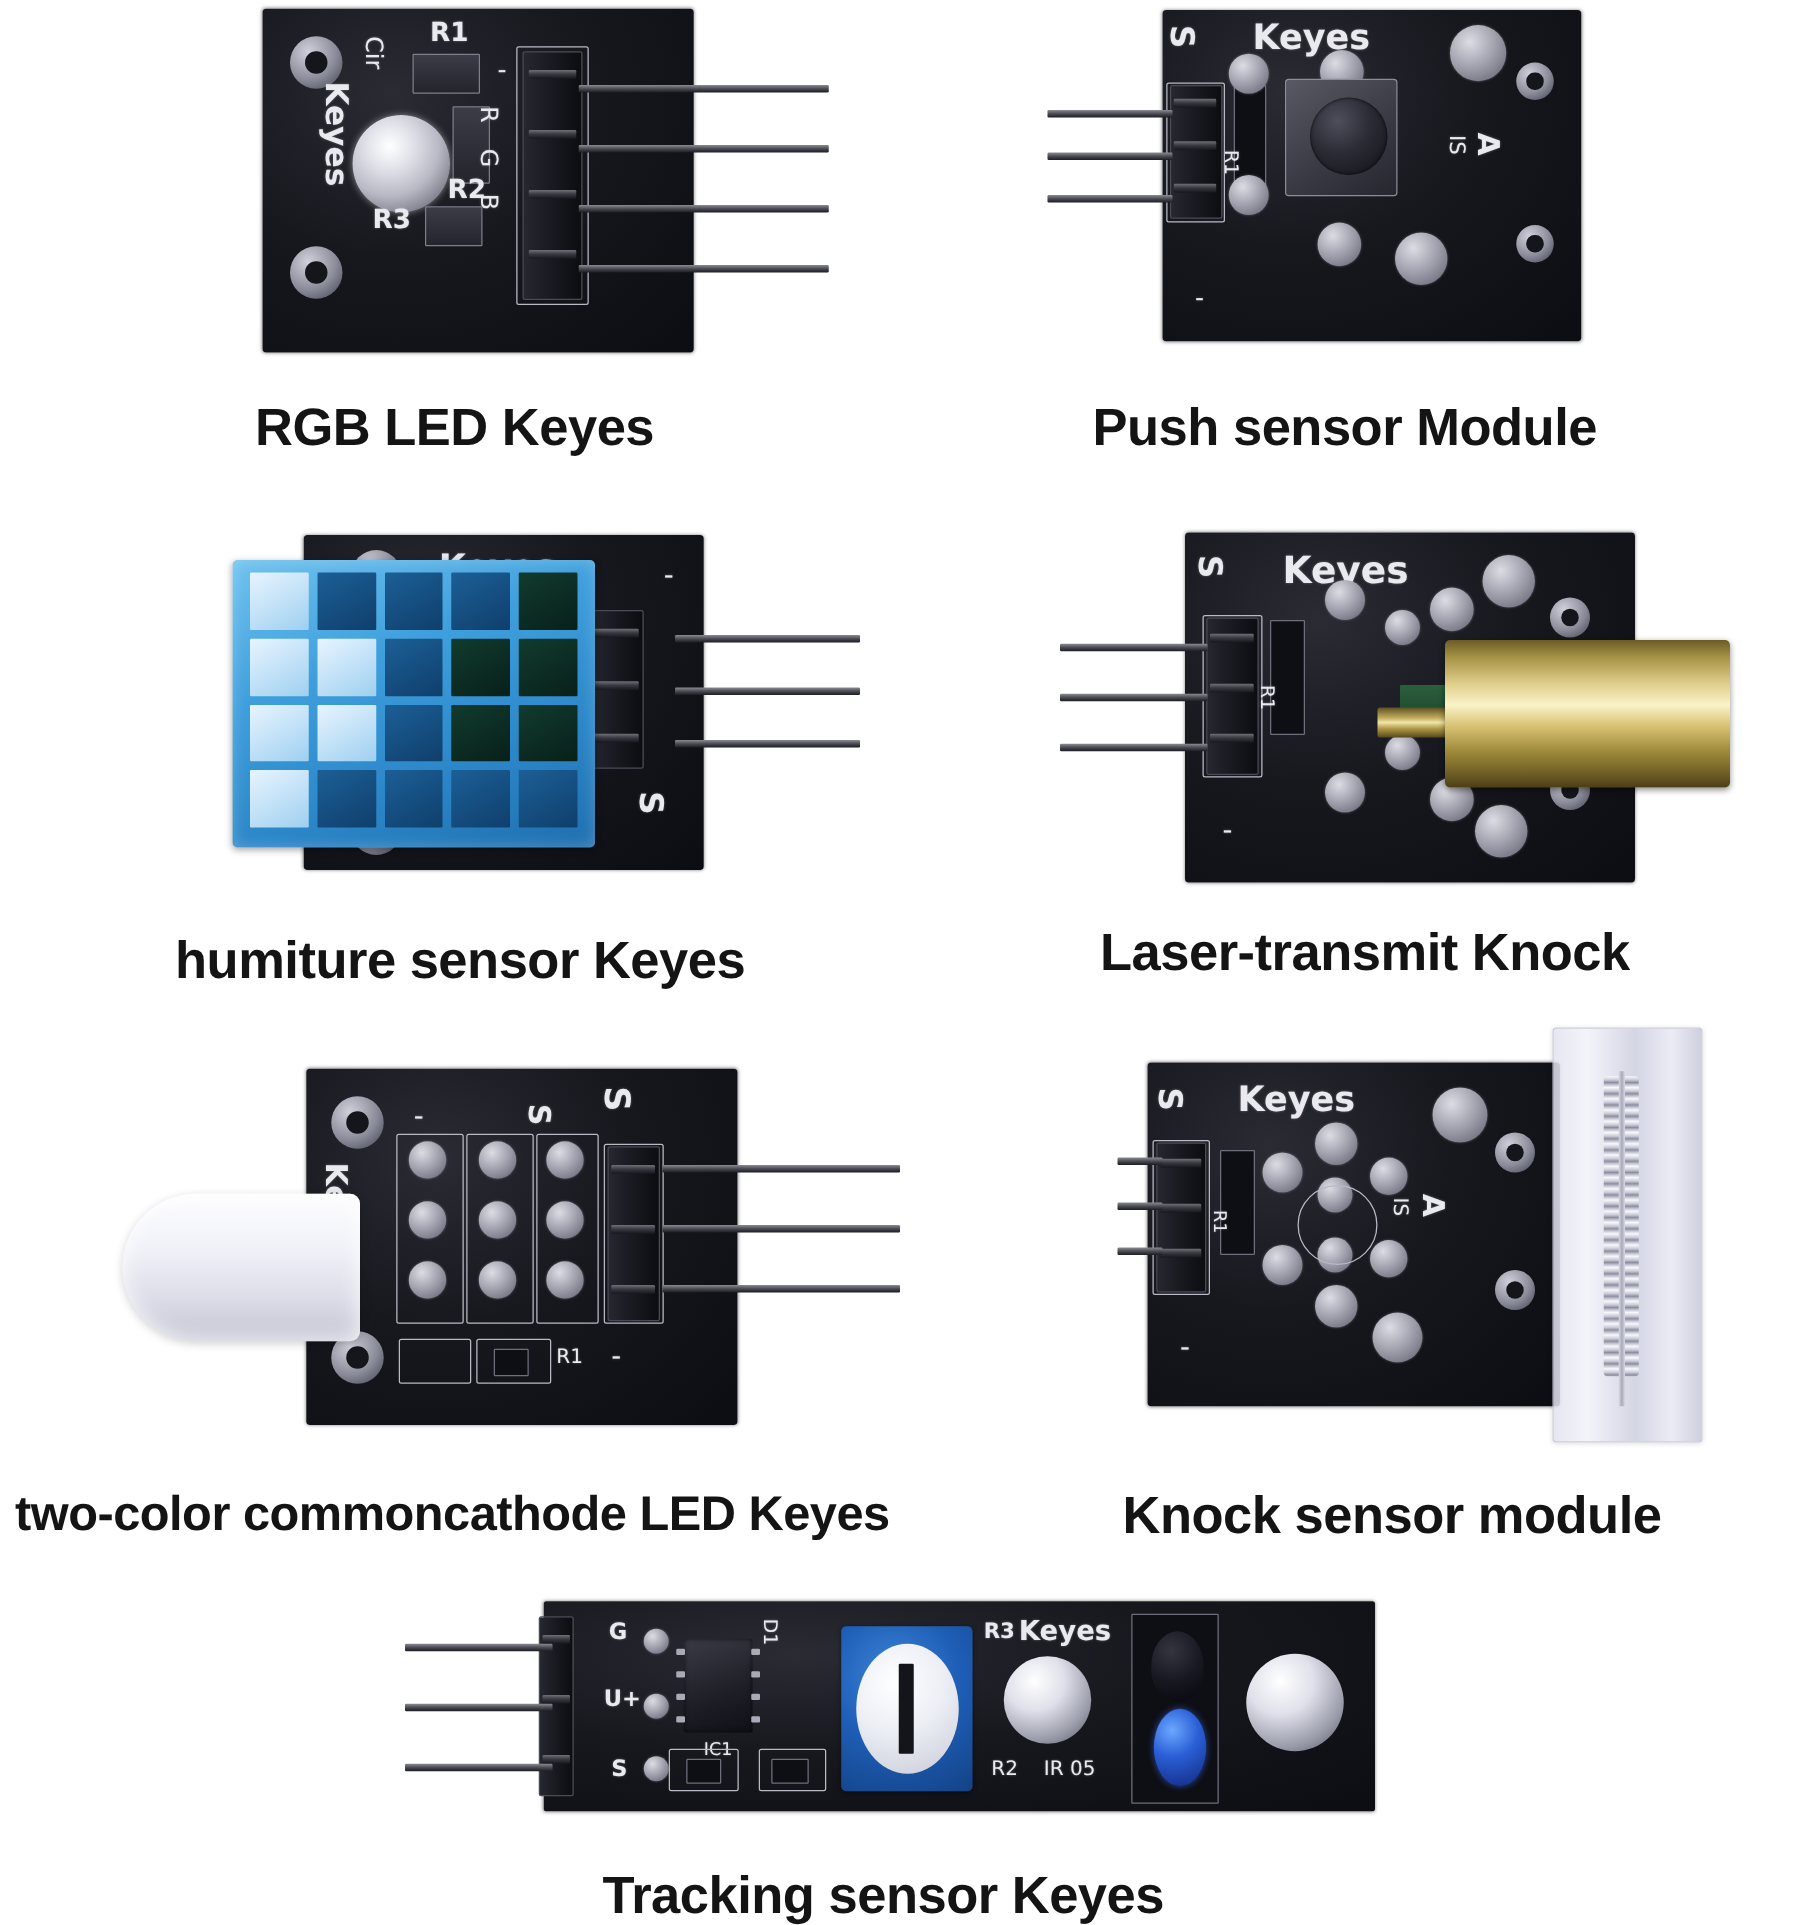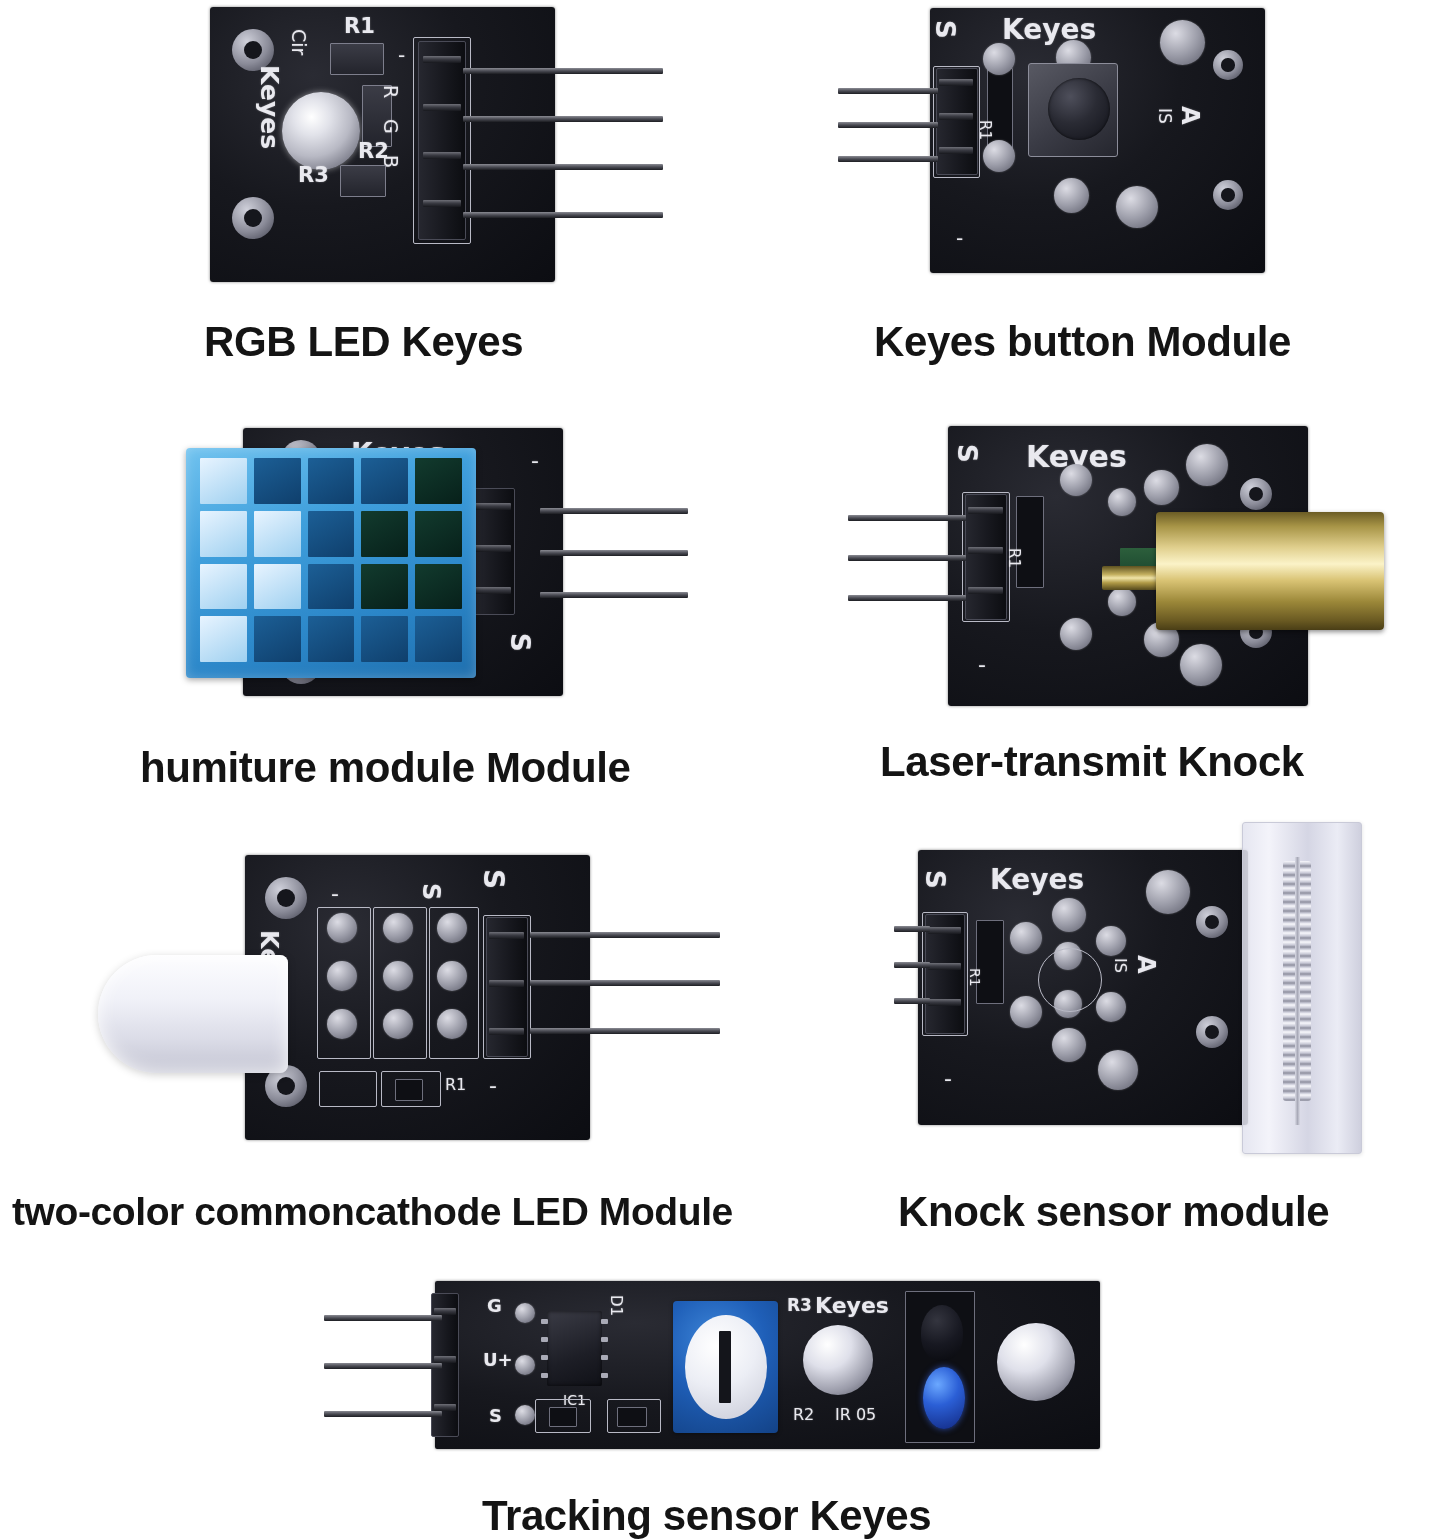--- a/index.html
+++ b/index.html
@@ -321,21 +321,21 @@
     <div class="silk silk-rot" style="left:272px; top:98px; font-size:24px; font-weight:bold;">A</div>
     <div class="pad" style="left:186px; top:178px; width:42px; height:42px;"></div>
     <div class="silk" style="left:26px; top:220px; font-size:20px;">-</div>
   </div>
 
   <div class="pin-lead" style="left:8px; top:88px; width:100px;"></div>
   <div class="pin-lead" style="left:8px; top:122px; width:100px;"></div>
   <div class="pin-lead" style="left:8px; top:156px; width:100px;"></div>
 </div>
 
-<div class="caption" style="left:874px; top:318px; font-size:42px;">Keyes button Module</div>
+<div class="caption" style="left:874px; top:318px; font-size:42px;">Push sensor Module</div>
 
 <div class="module-cell" style="left:178px; top:420px; width:510px; height:300px;">
   <div class="pcb" style="left:65px; top:8px; width:320px; height:268px;">
     <div class="pad-hole" style="left:38px; top:12px; width:40px; height:40px;"></div>
     <div class="pad-hole" style="left:38px; top:216px; width:40px; height:40px;"></div>
     <div class="silk" style="left:108px; top:12px; font-size:28px; font-weight:bold;">Keyes</div>
     <div class="silk" style="left:288px; top:22px; font-size:22px;">-</div>
     <div class="silk silk-rot" style="left:290px; top:205px; font-size:26px; font-weight:bold;">S</div>
 
     <div class="outline" style="left:185px; top:48px; width:35px; height:175px;"></div>
@@ -375,21 +375,21 @@
         <div class="dht-cell"></div>
         <div class="dht-cell"></div>
     </div>
   </div>
 
   <div class="pin-lead" style="left:362px; top:88px; width:148px;"></div>
   <div class="pin-lead" style="left:362px; top:130px; width:148px;"></div>
   <div class="pin-lead" style="left:362px; top:172px; width:148px;"></div>
 </div>
 
-<div class="caption" style="left:140px; top:744px; font-size:42px;">humiture module Module</div>
+<div class="caption" style="left:140px; top:744px; font-size:42px;">humiture sensor Keyes</div>
 
 <div class="module-cell" style="left:840px; top:420px; width:545px; height:292px;">
   <div class="pcb" style="left:108px; top:6px; width:360px; height:280px;">
     <div class="silk silk-rot" style="left:32px; top:18px; font-size:26px; font-weight:bold;">S</div>
     <div class="silk" style="left:78px; top:16px; font-size:30px; font-weight:bold;">Keyes</div>
     <div class="pad" style="left:238px; top:18px; width:42px; height:42px;"></div>
     <div class="pad-hole" style="left:292px; top:52px; width:32px; height:32px;"></div>
     <div class="pad-hole" style="left:292px; top:190px; width:32px; height:32px;"></div>
 
     <div class="outline" style="left:14px; top:66px; width:46px; height:128px;"></div>
@@ -460,21 +460,21 @@
     </div>
   </div>
 
   <div class="white-led" style="left:8px; top:110px; width:190px; height:118px;"></div>
 
   <div class="pin-lead" style="left:440px; top:87px; width:190px;"></div>
   <div class="pin-lead" style="left:440px; top:135px; width:190px;"></div>
   <div class="pin-lead" style="left:440px; top:183px; width:190px;"></div>
 </div>
 
-<div class="caption" style="left:12px; top:1190px; font-size:39px;">two-color commoncathode LED Module</div>
+<div class="caption" style="left:12px; top:1190px; font-size:39px;">two-color commoncathode LED Keyes</div>
 
 <div class="module-cell" style="left:890px; top:820px; width:500px; height:345px;">
   <div class="pcb" style="left:28px; top:30px; width:330px; height:275px;">
     <div class="silk silk-rot" style="left:30px; top:20px; font-size:26px; font-weight:bold;">S</div>
     <div class="silk" style="left:72px; top:16px; font-size:28px; font-weight:bold;">Keyes</div>
     <div class="pad" style="left:228px; top:20px; width:44px; height:44px;"></div>
     <div class="pad-hole" style="left:278px; top:56px; width:32px; height:32px;"></div>
     <div class="pad-hole" style="left:278px; top:166px; width:32px; height:32px;"></div>
 
     <div class="outline" style="left:4px; top:62px; width:44px; height:122px;"></div>

